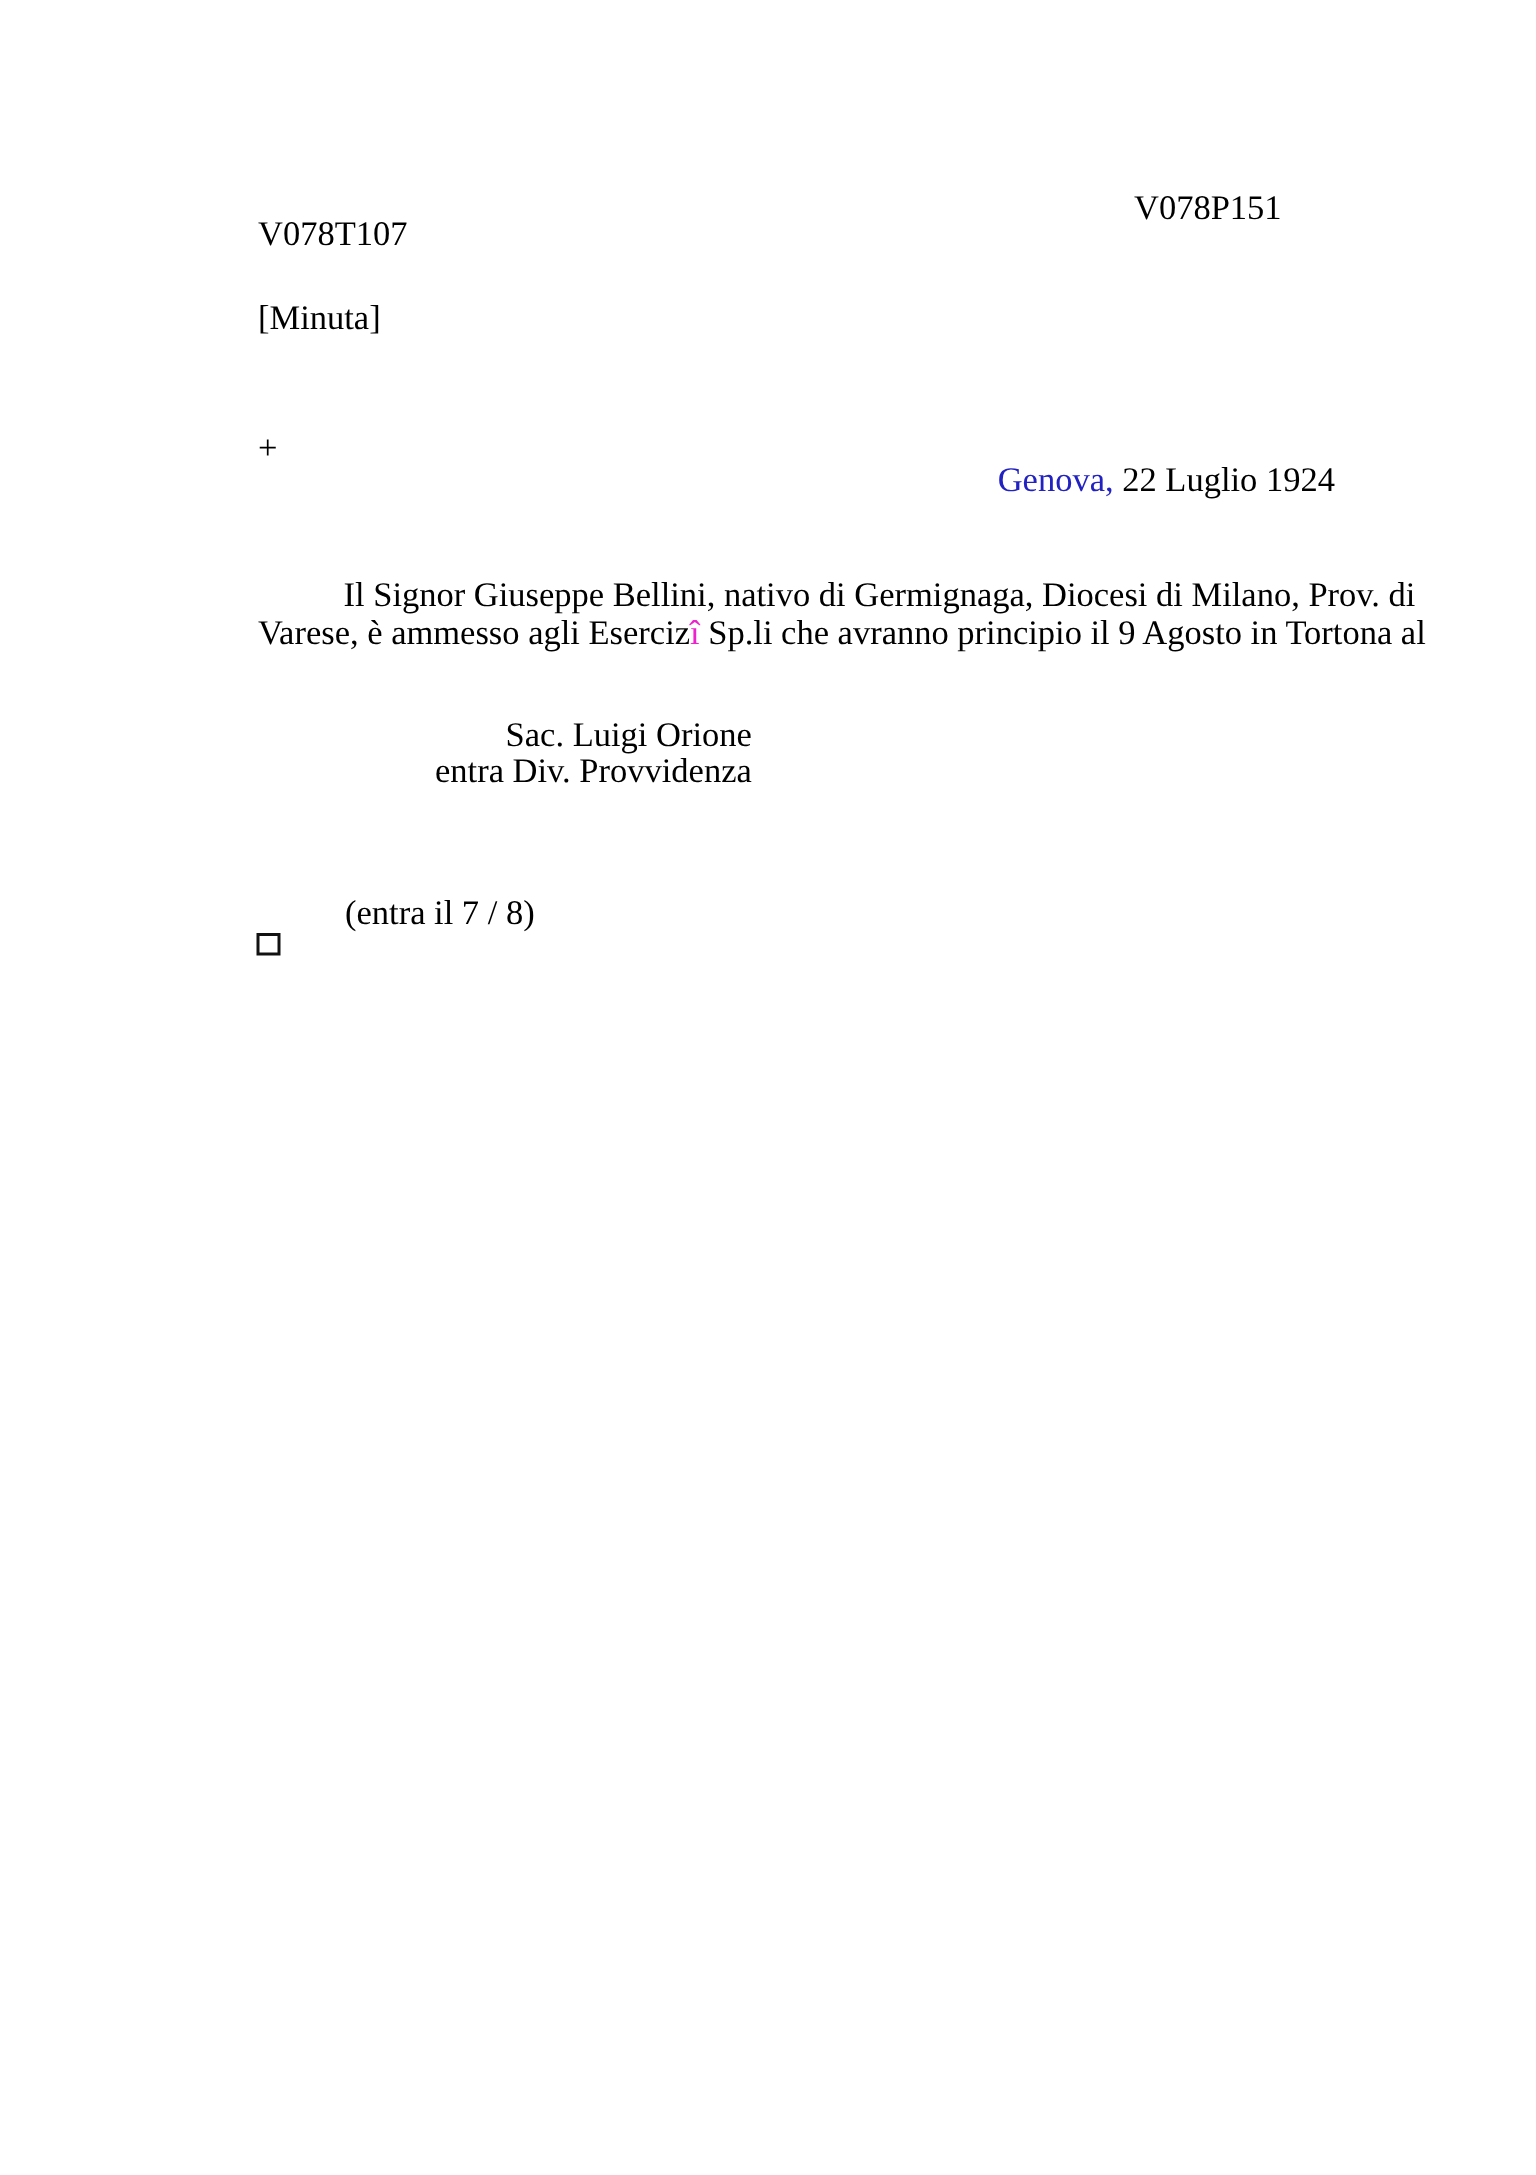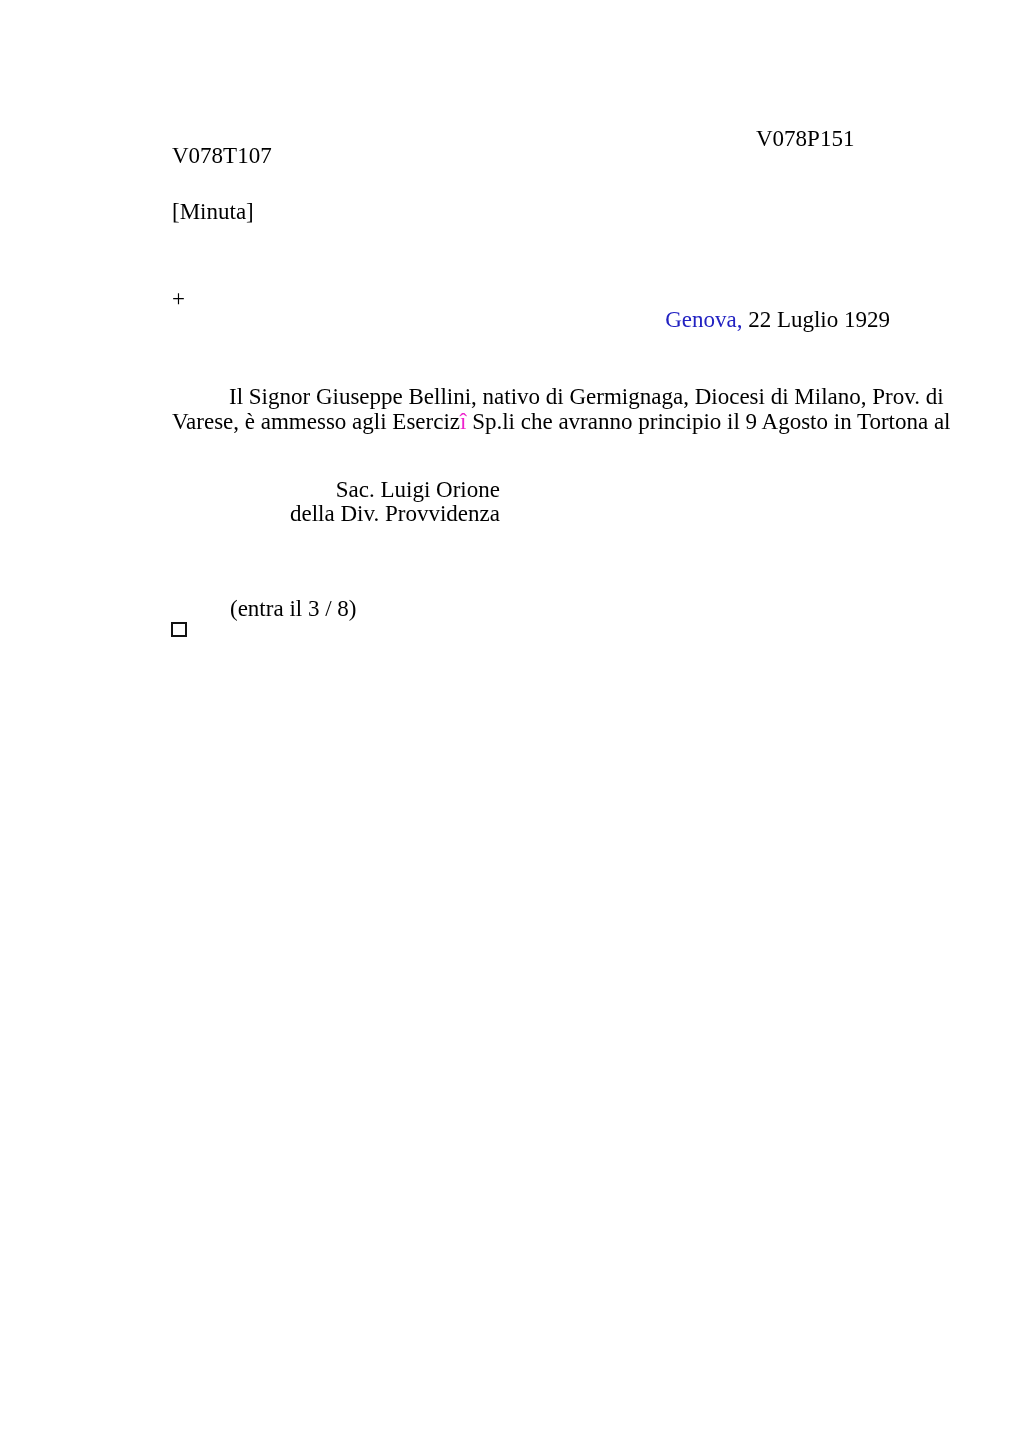--- a/index.html
+++ b/index.html
@@ -57,30 +57,30 @@
 
   <div class="abs hdr-left">V078T107</div>
 
   <div class="abs hdr-right">V078P151</div>
 
   <div class="abs minuta">[Minuta]</div>
 
   <div class="abs cross">+</div>
 
   <div class="abs dateline">
-    <span class="place">Genova,</span><span> 22 Luglio 1929</span>
+    <span class="place">Genova,</span><span> 22 Luglio 1924</span>
   </div>
 
   <div class="abs paragraph">
     <div class="par-line first">Il Signor Giuseppe Bellini, nativo di Germignaga, Diocesi di Milano, Prov. di</div>
     <div class="par-line"><span>Varese, è ammesso agli Eserciz</span><span class="hl-char">î</span><span> Sp.li che avranno principio il 9 Agosto in Tortona al</span></div>
   </div>
 
   <div class="abs signature">
     <div>Sac. Luigi Orione</div>
-    <div>della Div. Provvidenza</div>
+    <div>entra Div. Provvidenza</div>
   </div>
 
-  <div class="abs note">(entra il 3 / 8)</div>
+  <div class="abs note">(entra il 7 / 8)</div>
 
   <div class="abs checkbox-square"></div>
 
 </div>
 
 </body></html>

